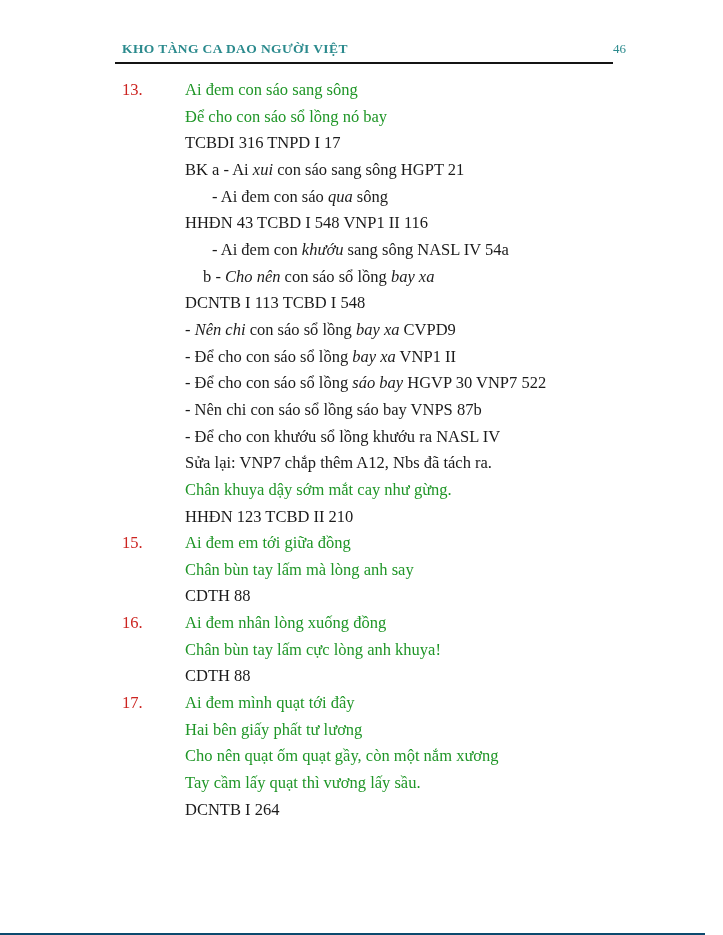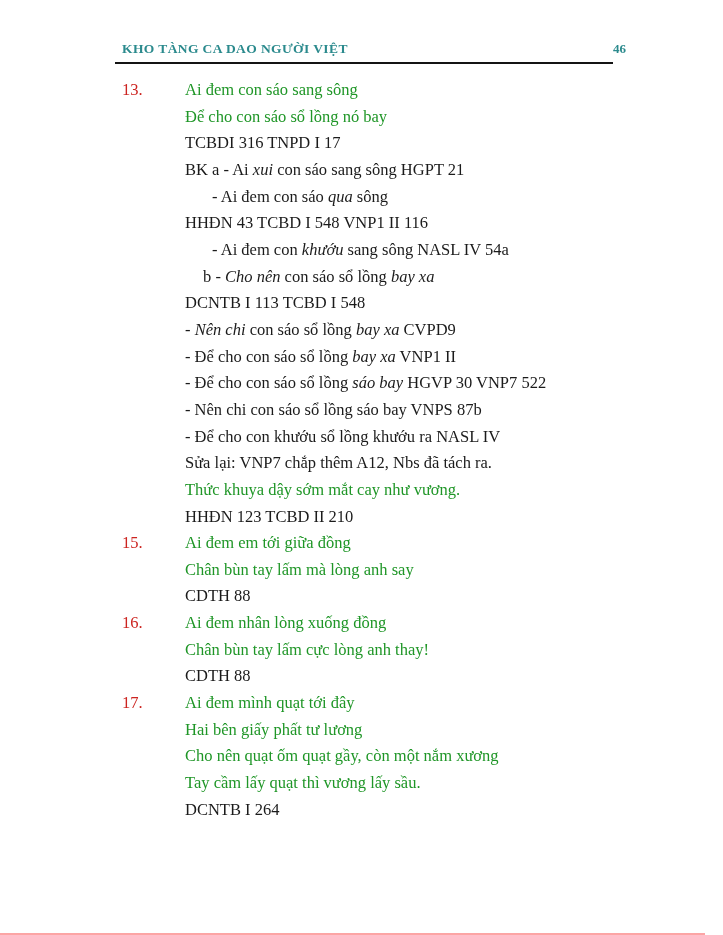--- a/index.html
+++ b/index.html
@@ -8,32 +8,32 @@
     --green:#1f9627;
     --ink:#1b1b1b;
   }
   html,body{margin:0;padding:0;background:#ffffff;}
   .page{
     position:relative;
     width:705px;height:935px;
     background:#ffffff;
     font-family:"Liberation Serif","DejaVu Serif",serif;
     overflow:hidden;
-    border-bottom:2px solid #fca5a5;
+    border-bottom:2px solid #0c4a6e;
     box-sizing:border-box;
   }
   .header-title{
     position:absolute;left:122px;top:41px;
     font-size:13.5px;font-weight:700;letter-spacing:0.4px;
     color:var(--teal);
     white-space:nowrap;
   }
   .header-pagenum{
     position:absolute;left:613px;top:41px;
-    font-size:13px;font-weight:700;
+    font-size:13px;font-weight:400;
     color:var(--teal);
     text-align:right;
   }
   .header-rule{
     position:absolute;left:115px;top:62px;
     width:498px;height:2px;background:#141414;
   }
   .content{
     position:absolute;left:122px;top:77px;right:14px;
   }
@@ -119,21 +119,21 @@
       <div class="line">
         <span class="num"></span>
         <span class="text ref ind0"><span>- Để cho con khướu sổ lồng khướu ra NASL IV</span></span>
       </div>
       <div class="line">
         <span class="num"></span>
         <span class="text ref ind0"><span>Sửa lại: VNP7 chắp thêm A12, Nbs đã tách ra.</span></span>
       </div>
       <div class="line">
         <span class="num"></span>
-        <span class="text verse ind0"><span>Thức khuya dậy sớm mắt cay như vương.</span></span>
+        <span class="text verse ind0"><span>Chân khuya dậy sớm mắt cay như gừng.</span></span>
       </div>
       <div class="line">
         <span class="num"></span>
         <span class="text ref ind0"><span>HHĐN 123 TCBD II 210</span></span>
       </div>
       <div class="line">
         <span class="num">15.</span>
         <span class="text verse ind0"><span>Ai đem em tới giữa đồng</span></span>
       </div>
       <div class="line">
@@ -143,21 +143,21 @@
       <div class="line">
         <span class="num"></span>
         <span class="text ref ind0"><span>CDTH 88</span></span>
       </div>
       <div class="line">
         <span class="num">16.</span>
         <span class="text verse ind0"><span>Ai đem nhân lòng xuống đồng</span></span>
       </div>
       <div class="line">
         <span class="num"></span>
-        <span class="text verse ind0"><span>Chân bùn tay lấm cực lòng anh thay!</span></span>
+        <span class="text verse ind0"><span>Chân bùn tay lấm cực lòng anh khuya!</span></span>
       </div>
       <div class="line">
         <span class="num"></span>
         <span class="text ref ind0"><span>CDTH 88</span></span>
       </div>
       <div class="line">
         <span class="num">17.</span>
         <span class="text verse ind0"><span>Ai đem mình quạt tới đây</span></span>
       </div>
       <div class="line">

